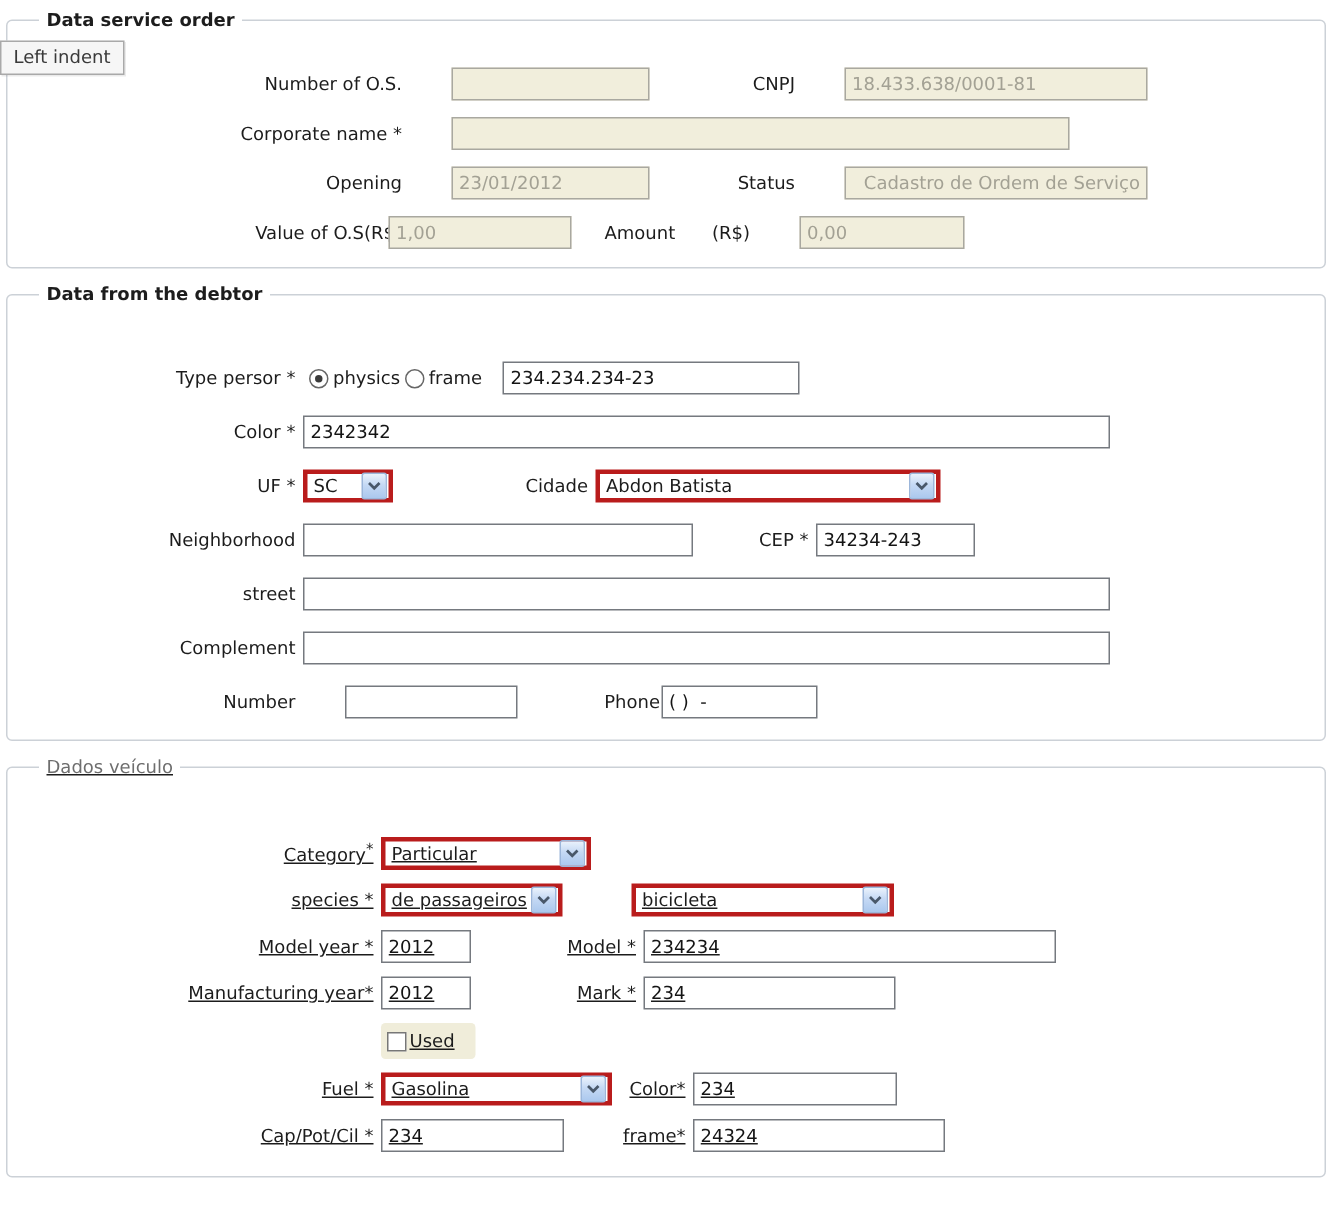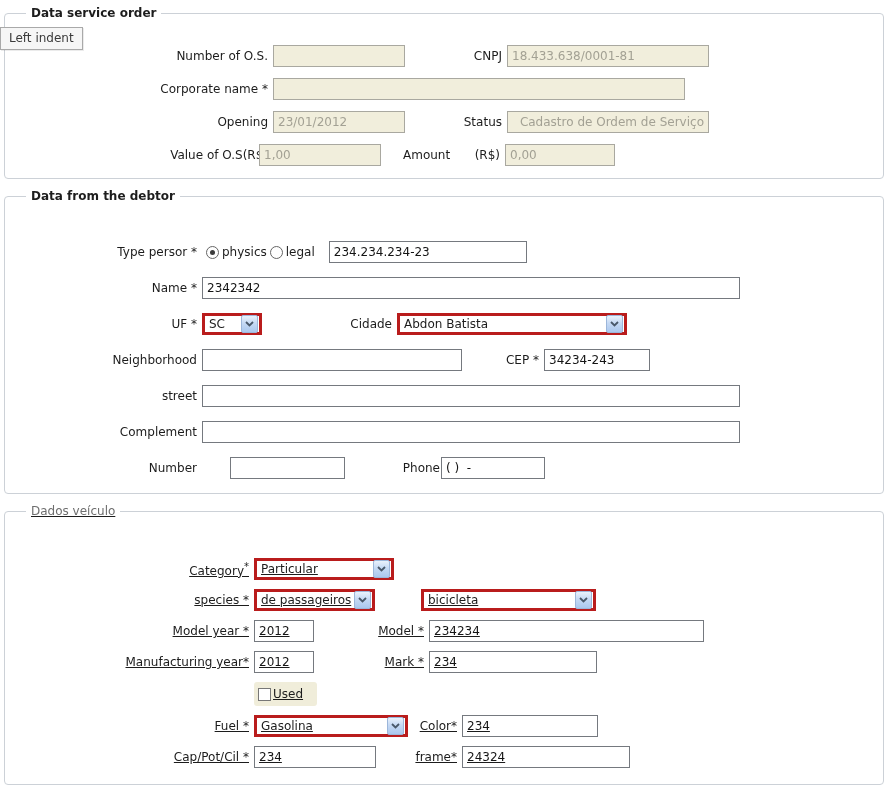--- a/index.html
+++ b/index.html
@@ -28,21 +28,21 @@
   .f2 .lbl1 { width: 185px; }
   .f3 .lbl1 { width: 237px; }
   .lbl2 { flex: none; text-align: right; padding-right: 5px; white-space: nowrap; }
   .lbl-left { flex: none; text-align: left; white-space: nowrap; }
   input[type="text"] {
     flex: none; height: 22px; padding: 1px 4px;
     border: 1px solid #75797f; background: #fff; color: #141414;
     font-family: "DejaVu Sans", sans-serif; font-size: 12px;
   }
   input.dis {
-    background: #f1eedc; border: 1px solid #a9a8a0; color: #a3a194;
+    background: #f1eedc; border: 1px solid #a9a8a0; color: #a3a194; margin-left: 28px;
   }
   .combo {
     flex: none; height: 22px; border: 3px solid #b91c1c; background: #fff;
     display: flex; align-items: center;
   }
   .combo-text { flex: 1; padding: 0 4px; white-space: nowrap; overflow: hidden; }
   .combo-btn {
     flex: none; width: 17px; height: 18px; margin: 1px;
     border: 1px solid #9cb6da; border-radius: 2px;
     background: linear-gradient(#eaf2fc, #c5d9f4 45%, #abc8ee);
@@ -109,26 +109,26 @@
 </fieldset>
 
 <fieldset class="f2">
   <legend>Data from the debtor</legend>
 
   <div class="row">
     <span class="lbl lbl1">Type persor *</span>
     <span class="radio checked" style="margin-left:4px"></span>
     <span class="lbl-left" style="margin-left:3px">physics</span>
     <span class="radio" style="margin-left:3px"></span>
-    <span class="lbl-left" style="margin-left:3px">legal</span>
+    <span class="lbl-left" style="margin-left:3px">frame</span>
     <input type="text" style="width: 198px; margin-left: 14px;" value="234.234.234-23">
   </div>
 
   <div class="row">
-    <span class="lbl lbl1">Name *</span>
+    <span class="lbl lbl1">Color *</span>
     <input type="text" style="width: 538px;" value="2342342">
   </div>
 
   <div class="row">
     <span class="lbl lbl1">UF *</span>
     <div class="combo" style="width:60px">
       <span class="combo-text">SC</span>
       <span class="combo-btn">
         <svg width="9" height="6" viewBox="0 0 9 6">
             <path d="M1 1l3.5 3.5L8 1" stroke="#49586a" stroke-width="1.8" fill="none"></path>

